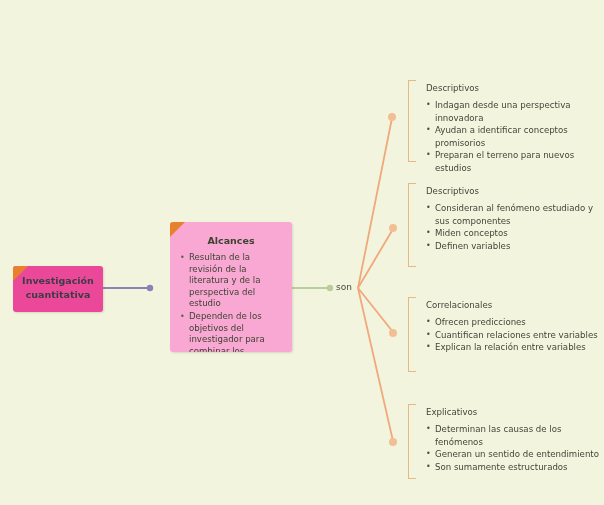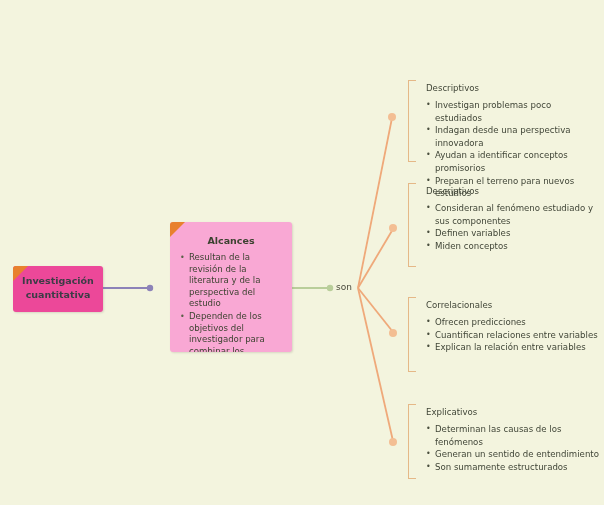--- a/index.html
+++ b/index.html
@@ -190,34 +190,33 @@
       <li>Dependen de los objetivos del investigador para combinar los elementos en el estudio</li>
     </ul>
   </div>
 
   <div id="hub-label">son</div>
 
   <div class="branch" id="branch-0">
     <span class="bracket"></span>
     <div class="btitle">Descriptivos</div>
     <ul>
-      <li>Investigan problemas poco estudiados</li>
       <li>Indagan desde una perspectiva innovadora</li>
       <li>Ayudan a identificar conceptos promisorios</li>
       <li>Preparan el terreno para nuevos estudios</li>
     </ul>
   </div>
 
   <div class="branch" id="branch-1">
     <span class="bracket"></span>
     <div class="btitle">Descriptivos</div>
     <ul>
       <li>Consideran al fenómeno estudiado y sus componentes</li>
+      <li>Miden conceptos</li>
       <li>Definen variables</li>
-      <li>Miden conceptos</li>
     </ul>
   </div>
 
   <div class="branch" id="branch-2">
     <span class="bracket"></span>
     <div class="btitle">Correlacionales</div>
     <ul>
       <li>Ofrecen predicciones</li>
       <li>Cuantifican relaciones entre variables</li>
       <li>Explican la relación entre variables</li>

